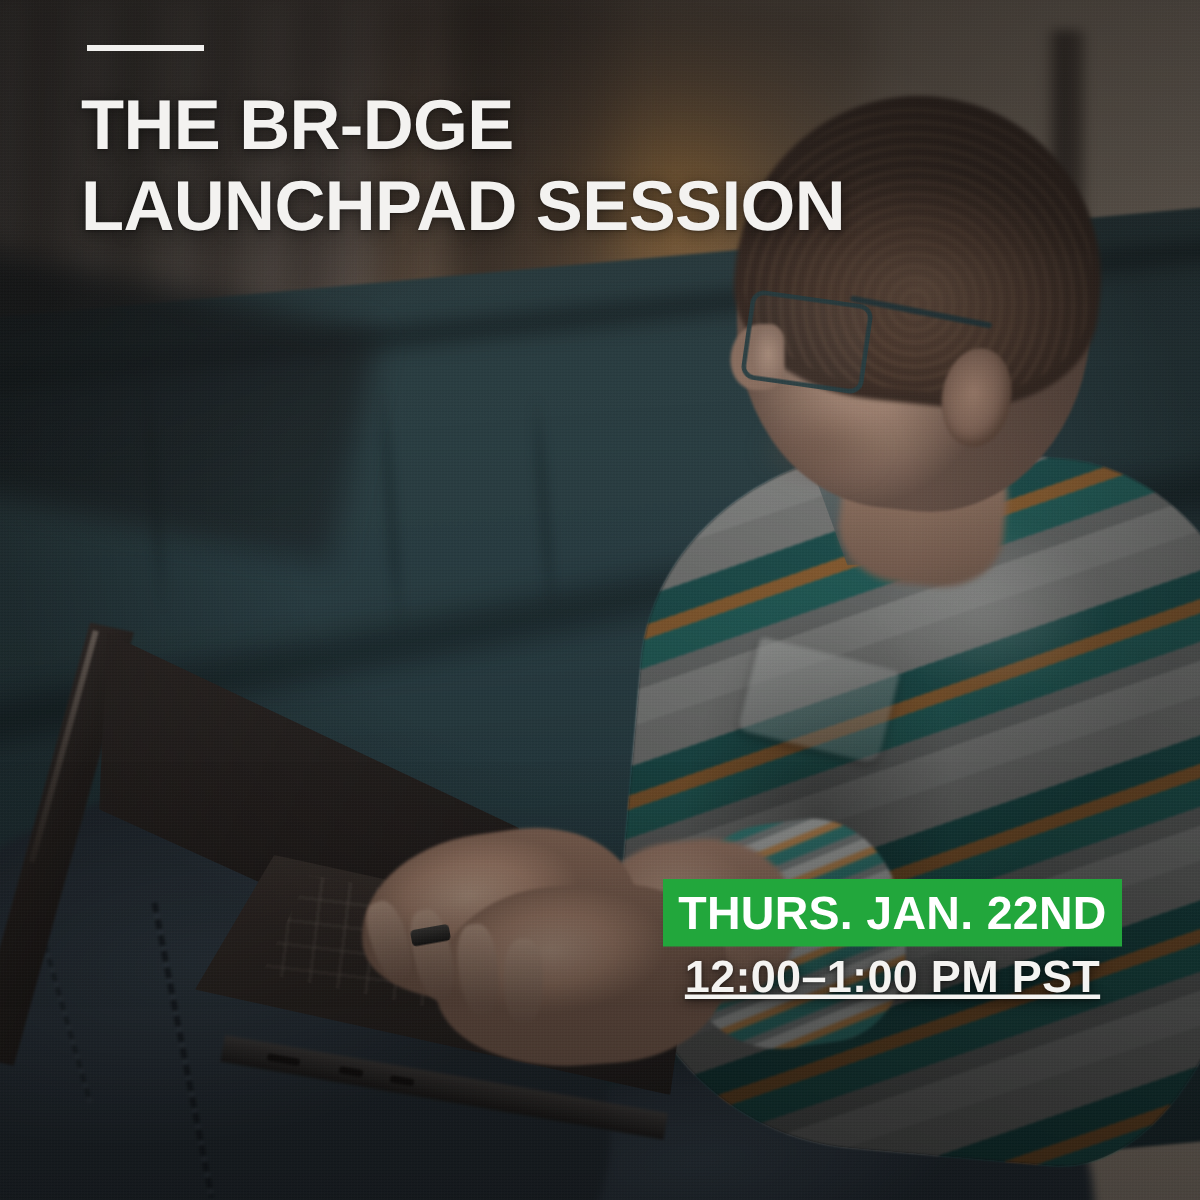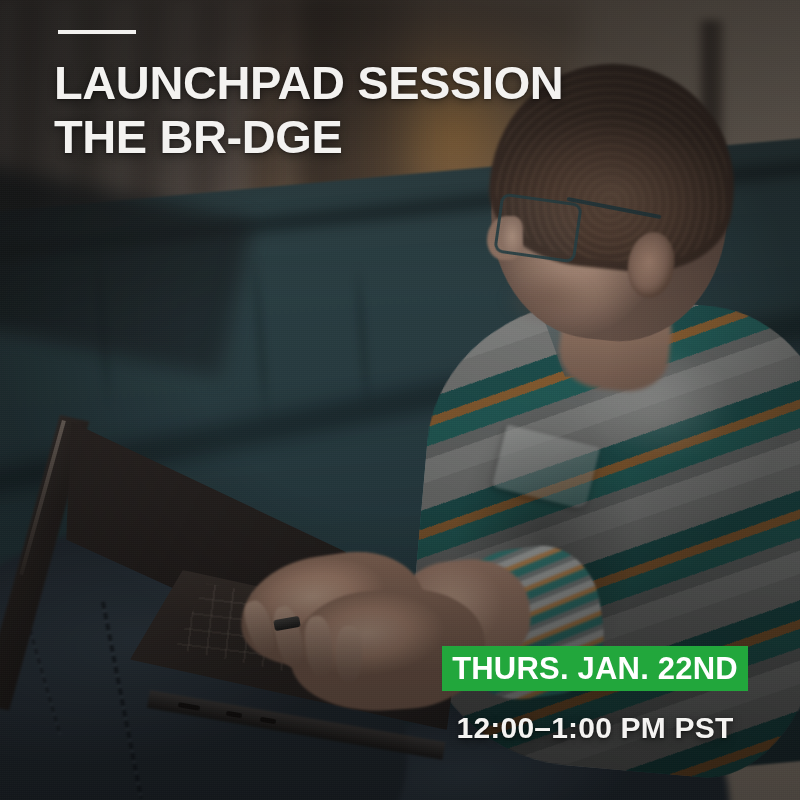--- a/index.html
+++ b/index.html
@@ -508,48 +508,49 @@
     line-height: 54px;
     letter-spacing: -0.4px;
     color: #f3f2f0;
     text-transform: uppercase;
     text-shadow: 0 2px 10px rgba(0,0,0,0.45), 0 1px 2px rgba(0,0,0,0.35);
   }
   .headline .ln { display: block; white-space: pre; }
 
   .date-block {
     position: absolute;
-    left: 442px; top: 646px;
+    left: 442px; top: 586px;
     width: 306px;
     text-align: center;
   }
   .date-badge {
     display: block;
     background: #22a73c;
     color: #ffffff;
     font-family: "Liberation Sans", sans-serif;
     font-weight: bold;
     font-size: 31px;
     line-height: 45px;
     height: 45px;
     letter-spacing: 0.2px;
     text-transform: uppercase;
     white-space: nowrap;
   }
   .time-text {
     display: block;
-    margin-top: 20px;
+    margin-top: 4px;
     color: #f4f3f1;
     font-family: "Liberation Sans", sans-serif;
     font-weight: bold;
     font-size: 30px;
     line-height: 34px;
     letter-spacing: 0.2px;
     white-space: nowrap;
     text-shadow: 0 2px 8px rgba(0,0,0,0.55), 0 1px 2px rgba(0,0,0,0.4);
+    text-decoration: underline;
   }
 </style>
 </head>
 <body>
 
 <div class="canvas">
 
   <div class="photo">
     <div class="layer-wall"></div>
     <div class="layer-blinds"></div>
@@ -607,22 +608,22 @@
     <div class="ring"></div>
 
     <div class="grade"></div>
     <div class="grain"></div>
     <div class="scrim"></div>
   </div>
 
   <div class="rule"></div>
 
   <h1 class="headline">
+    <span class="ln">THE BR-DGE</span>
     <span class="ln">LAUNCHPAD SESSION</span>
-    <span class="ln">THE BR-DGE</span>
   </h1>
 
   <div class="date-block">
     <span class="date-badge">THURS. JAN. 22ND</span>
     <span class="time-text">12:00–1:00 PM PST</span>
   </div>
 
 </div>
 
 </body></html>

